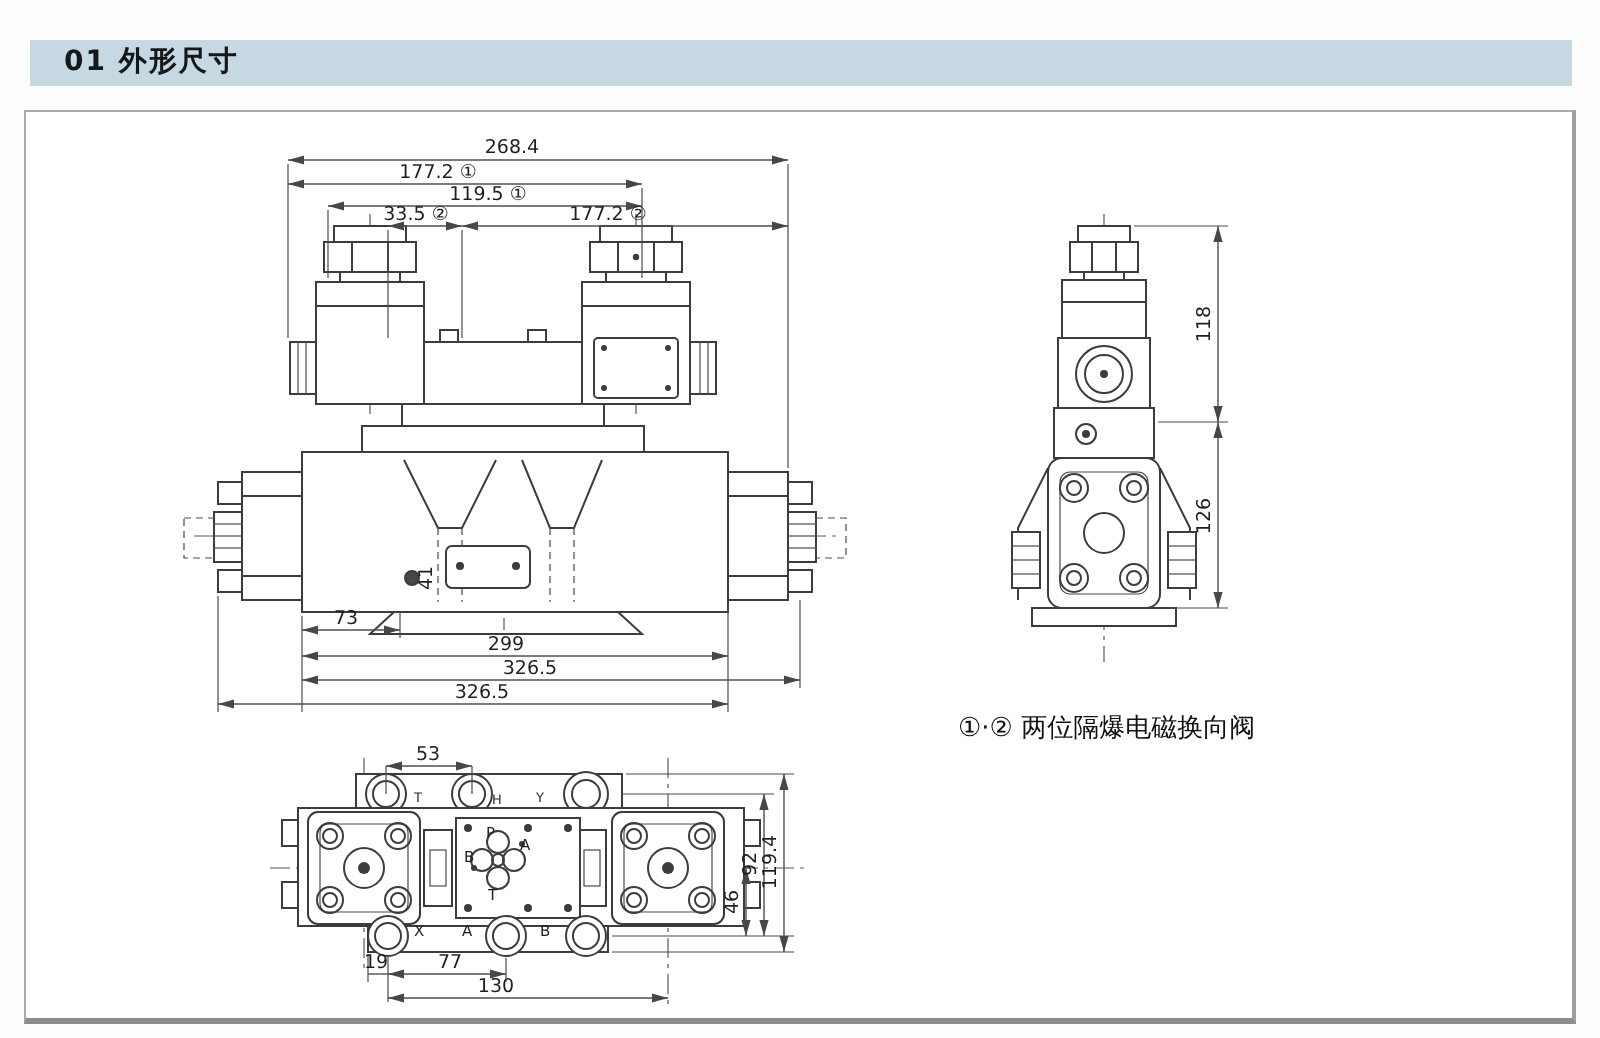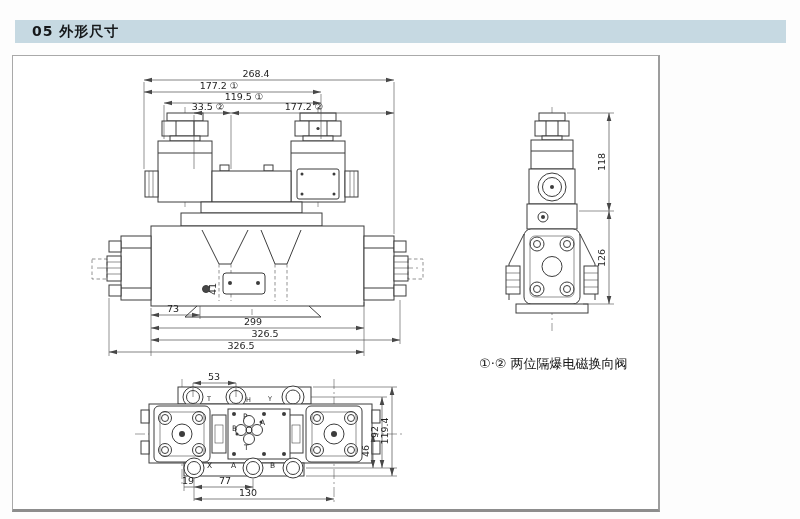--- a/index.html
+++ b/index.html
@@ -1,39 +1,39 @@
 <!DOCTYPE html>
 <html><head>
 <meta charset="utf-8">
 <style>
   html,body{margin:0;padding:0;background:#ffffff;}
   .page{position:relative;width:800px;height:519px;background:#fdfdfd;font-family:"DejaVu Sans","Liberation Sans",sans-serif;overflow:hidden;}
   .header-bar{position:absolute;left:15px;top:20px;width:771px;height:23px;background:#c6d9e2;box-sizing:border-box;}
   .header-bar .hdr{font-size:14px;font-weight:bold;color:#15181a;line-height:23px;padding-left:17px;letter-spacing:1px;}
-  .content-box{position:absolute;left:12px;top:55px;width:648px;height:457px;box-sizing:border-box;background:#ffffff;border:1px solid #a9a9a9;border-bottom:3px solid #8d8d8d;border-right:2px solid #9d9d9d;}
+  .content-box{position:absolute;left:12px;top:55px;width:776px;height:457px;box-sizing:border-box;background:#ffffff;border:1px solid #a9a9a9;border-bottom:3px solid #8d8d8d;border-right:2px solid #9d9d9d;}
   svg{position:absolute;left:0;top:0;}
   .s{stroke:#3c3c3c;fill:none;stroke-width:1;}
   .sw{stroke:#3c3c3c;fill:#ffffff;stroke-width:1;}
   .th{stroke:#4a4a4a;fill:none;stroke-width:.6;}
   .fd{fill:#3c3c3c;stroke:none;}
   .dash{stroke-dasharray:3.5 2.5;}
   .cl{stroke:#5a5a5a;fill:none;stroke-width:.6;stroke-dasharray:10 3 2 3;}
   .dim{stroke:#4f4f4f;fill:none;stroke-width:.7;}
   text.dt{font-family:"DejaVu Sans","Liberation Sans",sans-serif;font-size:9.5px;fill:#1f1f1f;}
   text.ps{font-family:"DejaVu Sans","Liberation Sans",sans-serif;font-size:6.5px;fill:#2a2a2a;}
   text.pp{font-family:"DejaVu Sans","Liberation Sans",sans-serif;font-size:7.5px;fill:#1f1f1f;}
   text.note{font-family:"DejaVu Sans","Liberation Sans",sans-serif;font-size:13px;fill:#111111;}
 </style>
 </head>
 <body>
 
 <div class="page">
 
   <div class="header-bar">
-    <div class="hdr">05 外形尺寸</div>
+    <div class="hdr">01 外形尺寸</div>
   </div>
 
   <div class="content-box">
     <svg width="774" height="452" viewBox="12 55 774 452" xmlns="http://www.w3.org/2000/svg">
       <defs>
         <marker id="ae" markerWidth="9" markerHeight="7" refX="8" refY="3" orient="auto" markerUnits="userSpaceOnUse">
           <path d="M0,0.7 L8,3 L0,5.3 z" fill="#474747"></path>
         </marker>
         <marker id="as" markerWidth="9" markerHeight="7" refX="8" refY="3" orient="auto-start-reverse" markerUnits="userSpaceOnUse">
           <path d="M0,0.7 L8,3 L0,5.3 z" fill="#474747"></path>

